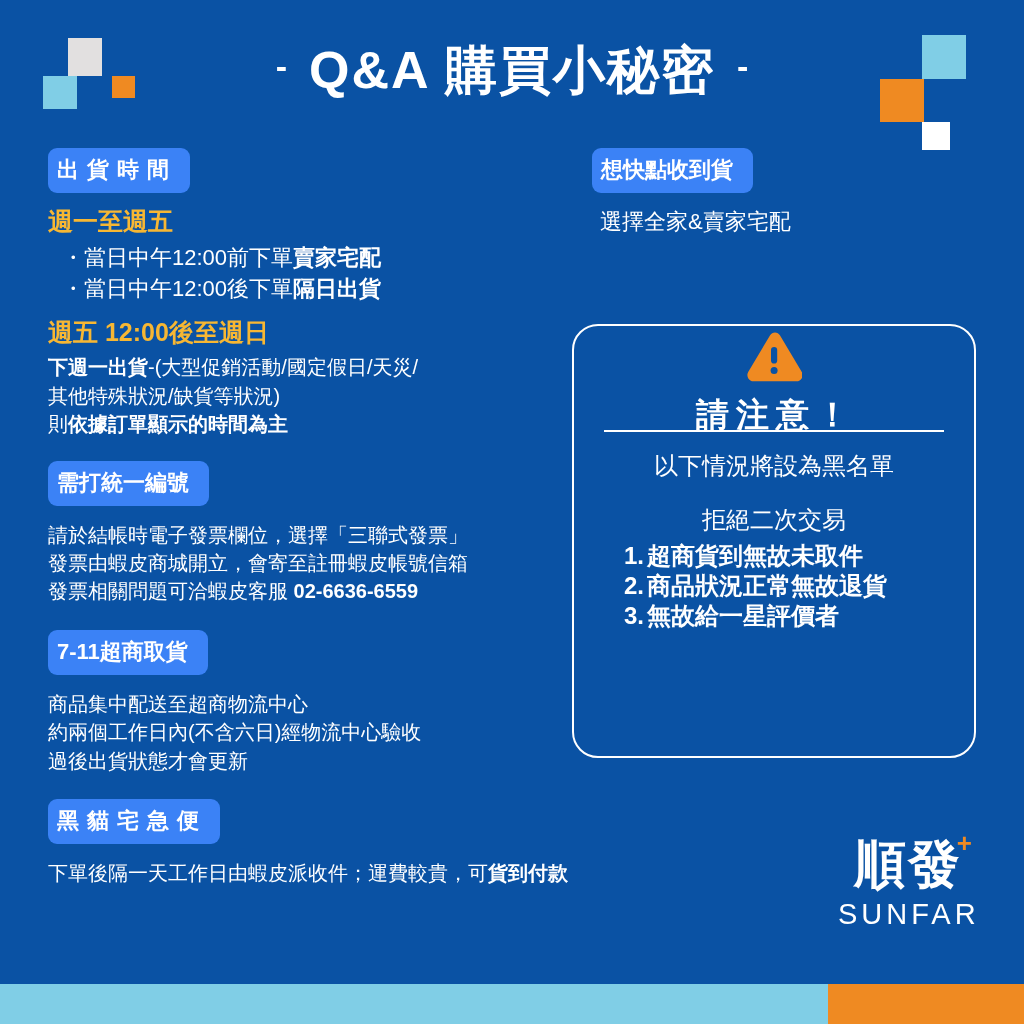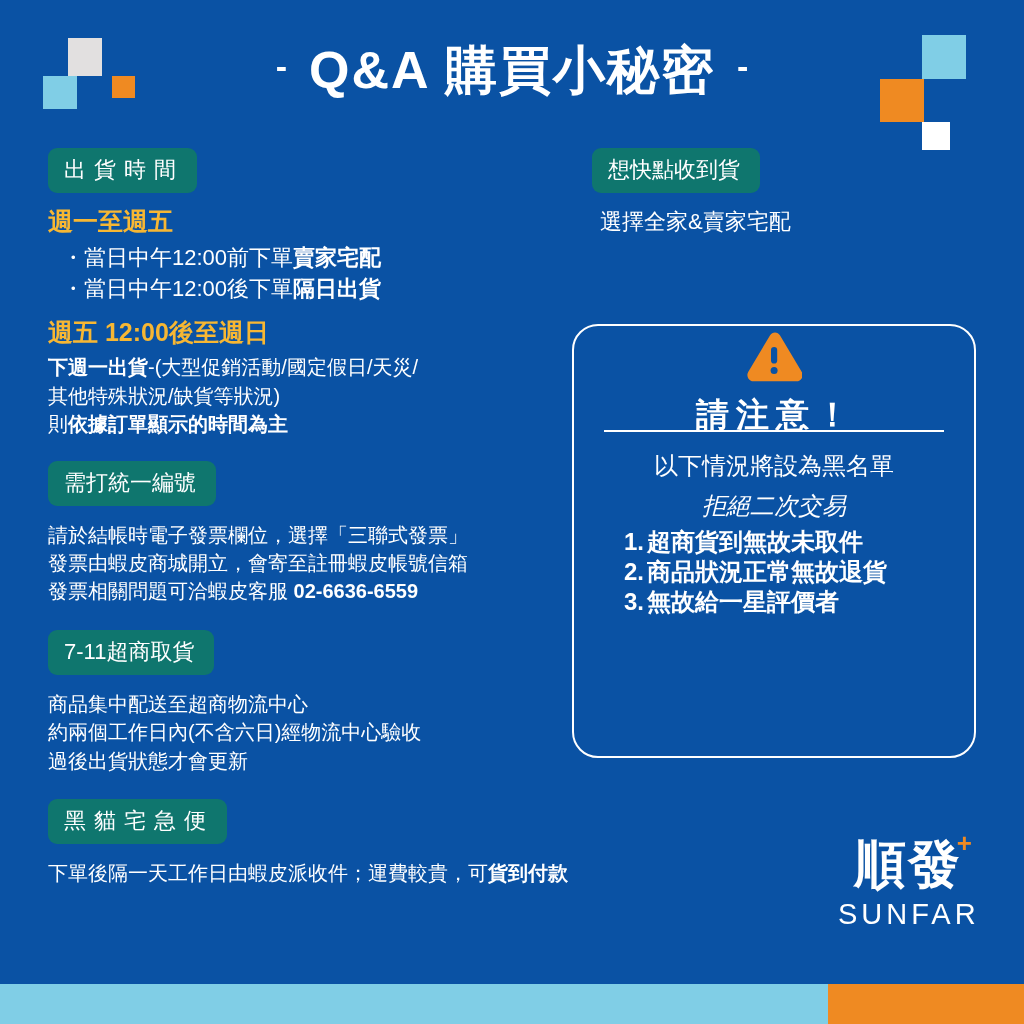--- a/index.html
+++ b/index.html
@@ -54,27 +54,27 @@
     font-size: 52px;
     font-weight: bold;
     letter-spacing: 2px;
     white-space: nowrap;
     line-height: 1;
   }
 
   
   .badge {
     display: inline-block;
-    background: #0f766e;
+    background: #3b82f6;
     color: #ffffff;
     border-radius: 9px;
-    font-weight: normal;
+    font-weight: bold;
     font-size: 22px;
     line-height: 1;
-    padding: 11px 20px 12px 16px;
+    padding: 11px 20px 12px 9px;
     white-space: nowrap;
   }
   .badge.spaced { letter-spacing: 8px; padding-right: 13px; }
 
   
   #left-col {
     position: absolute;
     left: 48px; top: 148px;
     width: 520px;
   }
@@ -151,21 +151,21 @@
     background: #ffffff;
     margin: 16px 4px 0 4px;
   }
   .notice-center {
     color: #ffffff;
     font-size: 24px;
     line-height: 1.5;
     text-align: center;
     margin-top: 16px;
   }
-  .notice-center.second { margin-top: 4px; font-style: italic; }
+  .notice-center.second { margin-top: 18px; }
   .notice-item {
     color: #ffffff;
     font-size: 24px;
     font-weight: bold;
     line-height: 1;
     margin-top: 6px;
     padding-left: 24px;
   }
   .notice-item .num { margin-right: 3px; }
 

